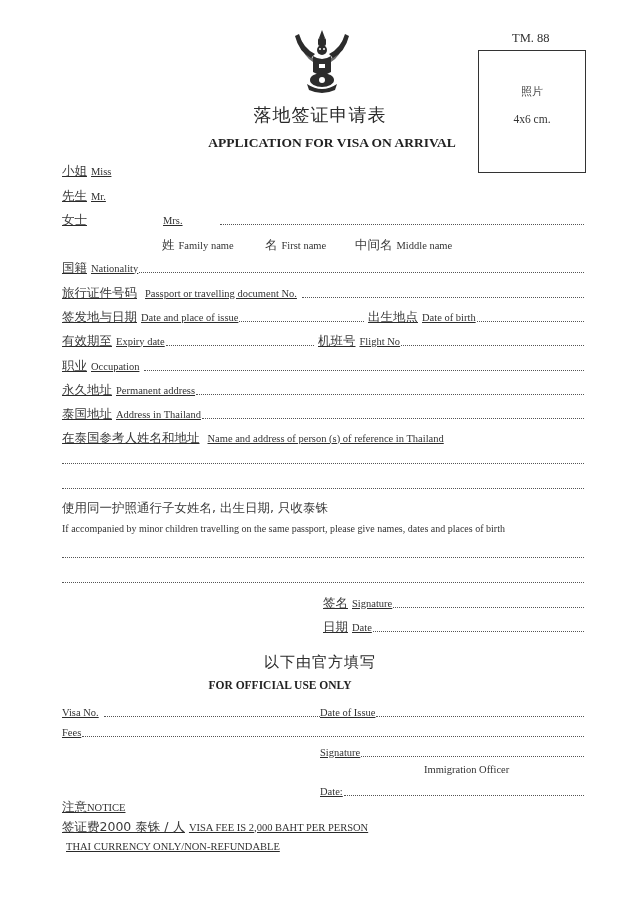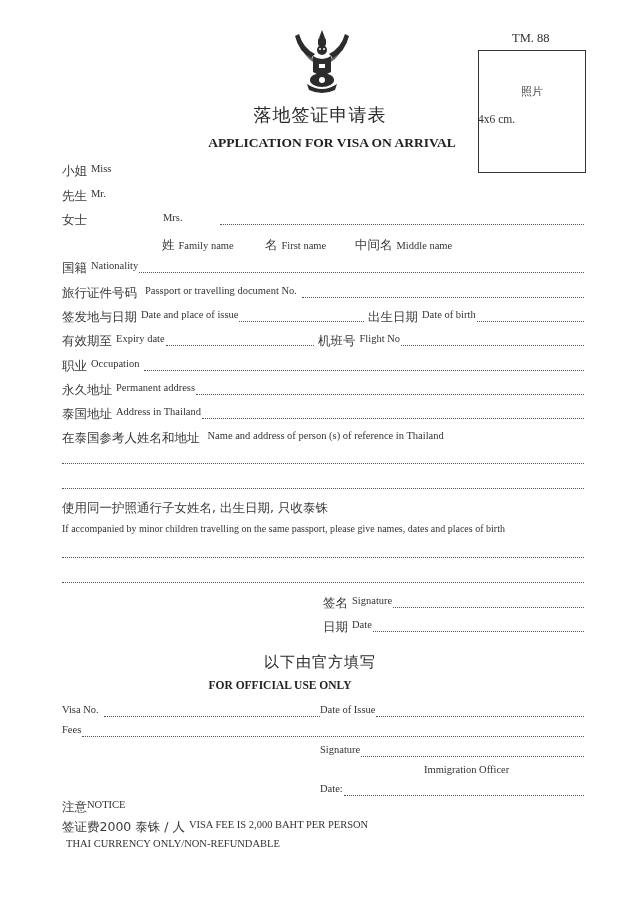--- a/index.html
+++ b/index.html
@@ -3,30 +3,30 @@
   <meta charset="utf-8">
   <style>
     html, body { margin: 0; padding: 0; }
     body {
       width: 640px; height: 909px; background: #ffffff; position: relative; overflow: hidden;
       font-family: "Liberation Serif", "DejaVu Serif", serif; color: #2a2a2a;
     }
     .abs { position: absolute; }
     .cn { font-family: "DejaVu Sans", "Liberation Sans", sans-serif; font-size: 12.5px; color: #3a3a3a; }
     .en { font-size: 10.5px; color: #333; }
-    .row { position: absolute; left: 62px; display: flex; align-items: flex-start; white-space: nowrap; height: 16px; }
+    .row { position: absolute; left: 62px; display: flex; align-items: center; white-space: nowrap; height: 16px; text-decoration: underline; }
     .dots { flex: 1 1 auto; border-bottom: 1px dotted #555; height: 0; align-self: flex-end; margin-bottom: 3px; margin-left: 1px; }
     .fill { position: absolute; border-bottom: 1px dotted #555; height: 0; }
     .emblem { left: 293px; top: 28px; width: 58px; height: 66px; }
     .title-cn { left: 0; width: 640px; top: 103px; text-align: center; font-family: "DejaVu Serif", serif; font-size: 18px; color: #2a2a2a; letter-spacing: 1px; padding-left: 0; }
     .title-en { left: 0; width: 640px; top: 135px; text-align: center; font-weight: bold; font-size: 13.5px; color: #222; padding-left: 12px; }
     .tm { left: 512px; top: 31px; font-size: 12.5px; color: #333; }
     .photo-box { left: 478px; top: 50px; width: 106px; height: 121px; border: 1.5px solid #333; }
     .photo-cn { left: 478px; width: 108px; top: 84px; text-align: center; font-family: "DejaVu Sans", sans-serif; font-size: 11px; color: #444; }
-    .photo-size { left: 478px; width: 108px; top: 113px; text-align: left; font-size: 11.5px; color: #333; }
+    .photo-size { left: 478px; width: 108px; top: 113px; text-align: center; font-size: 11.5px; color: #333; }
     .gap { display: inline-block; width: 4px; }
     .official-cn { left: 0; width: 640px; top: 653px; text-align: center; font-family: "DejaVu Serif", serif; font-size: 15px; color: #2a2a2a; letter-spacing: 1px; }
     .official-en { left: 0; width: 560px; top: 679px; text-align: center; font-weight: bold; font-size: 11.5px; color: #222; }
   </style>
 </head>
 <body>
 
 <div class="abs tm">TM. 88</div>
 
 <svg class="abs emblem" viewBox="0 0 58 66">
@@ -100,21 +100,21 @@
   <span class="dots"></span>
 </div>
 
 <div class="row" style="top:309px; width:302px;">
   <span class="cn">签发地与日期</span>
     <span class="gap"></span>
   <span class="en">Date and place of issue</span>
   <span class="dots"></span>
 </div>
 <div class="row" style="top:309px; left:368px; width:216px;">
-  <span class="cn">出生日期</span>
+  <span class="cn">出生地点</span>
     <span class="gap"></span>
   <span class="en">Date of birth</span>
   <span class="dots"></span>
 </div>
 
 <div class="row" style="top:333px; width:252px;">
   <span class="cn">有效期至</span>
     <span class="gap"></span>
   <span class="en">Expiry date</span>
   <span class="dots"></span>

